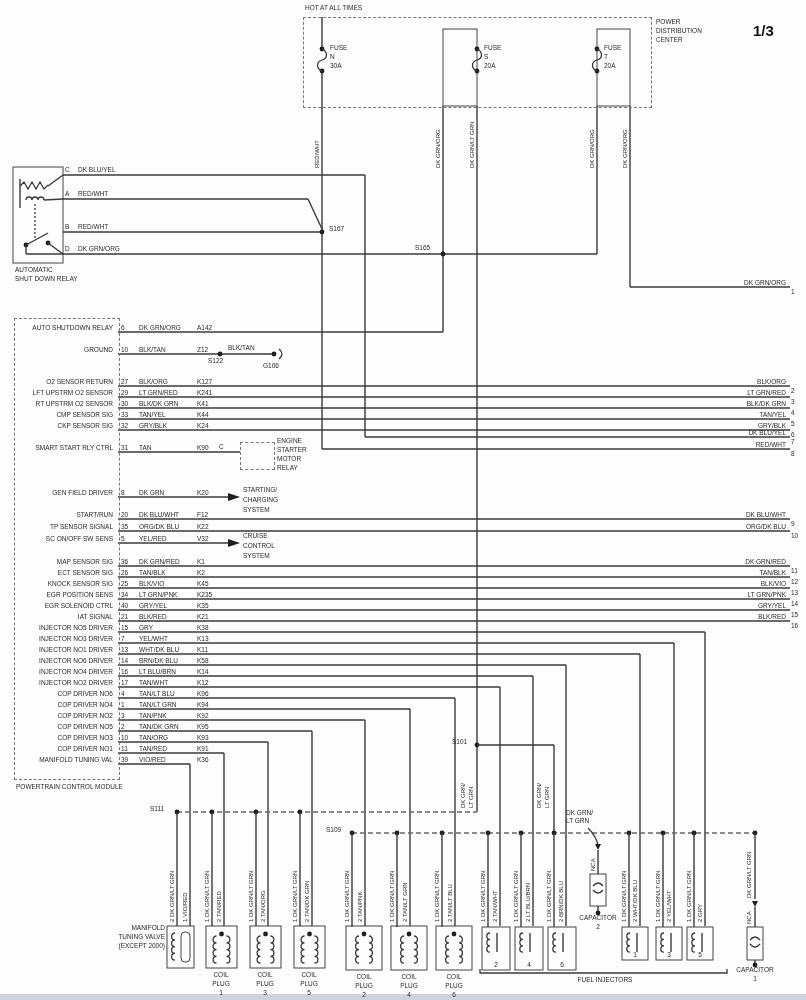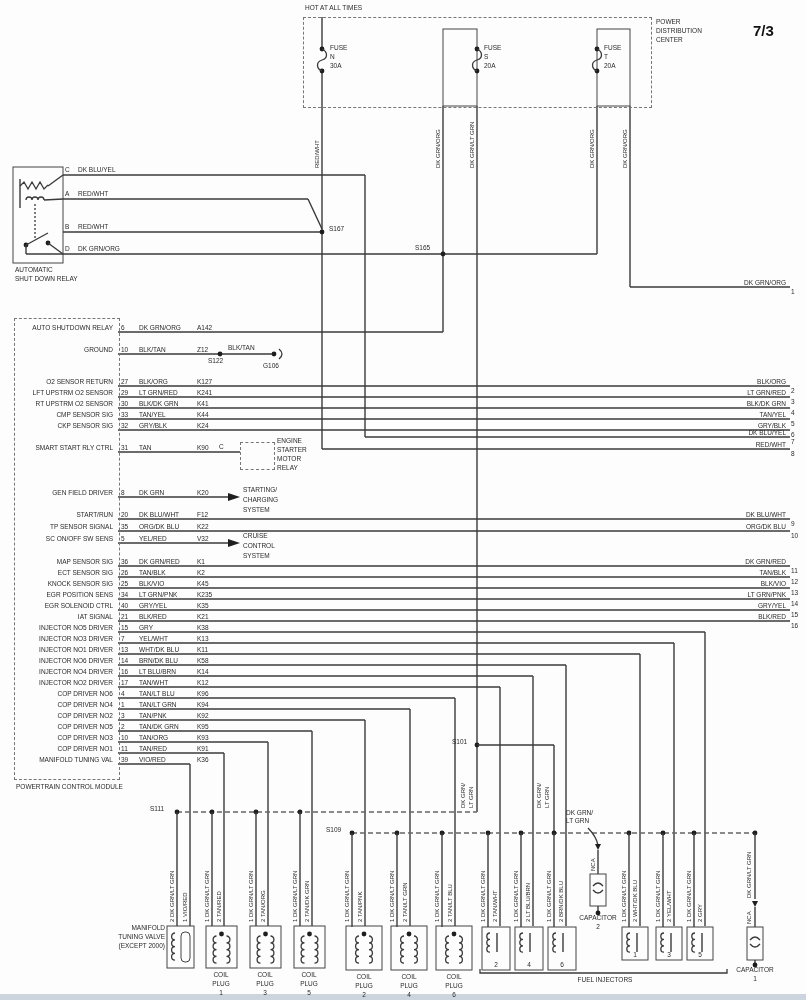--- a/index.html
+++ b/index.html
@@ -206,21 +206,21 @@
       <path d="M 695,933 a 3.2,3.2 0 0 0 0,6.4 a 3.2,3.2 0 0 0 0,6.4 a 3.2,3.2 0 0 0 0,6.4" fill="none" stroke="#3a3a3a" stroke-width="1.3"></path>
       <line x1="702" y1="933" x2="702" y2="952" stroke="#3a3a3a" stroke-width="1.4"></line>
       <path d="M480,969 L480,973 L727,973 L727,969" fill="none" stroke="#3a3a3a" stroke-width="1.3"></path>
     </svg>
 
   <div class="t" style="left:305px;top:4px;">HOT AT ALL TIMES</div>
   <div class="dash" style="left:303px;top:17px;width:347px;height:89px;"></div>
   <div class="t" style="left:656px;top:18px;">POWER</div>
   <div class="t" style="left:656px;top:27px;">DISTRIBUTION</div>
   <div class="t" style="left:656px;top:36px;">CENTER</div>
-  <div class="sheet" style="left:753px;top:22px;">7/3</div>
+  <div class="sheet" style="left:753px;top:22px;">1/3</div>
 
   <div class="t" style="left:15px;top:266px;">AUTOMATIC</div>
   <div class="t" style="left:15px;top:275px;">SHUT DOWN RELAY</div>
 
   <div class="t" style="left:329px;top:225px;">S167</div>
   <div class="t" style="left:415px;top:244px;">S165</div>
   <div class="t" style="left:208px;top:357px;">S122</div>
   <div class="t" style="left:263px;top:362px;">G106</div>
   <div class="t" style="left:452px;top:738px;">S101</div>
   <div class="t" style="left:150px;top:805px;">S111</div>

